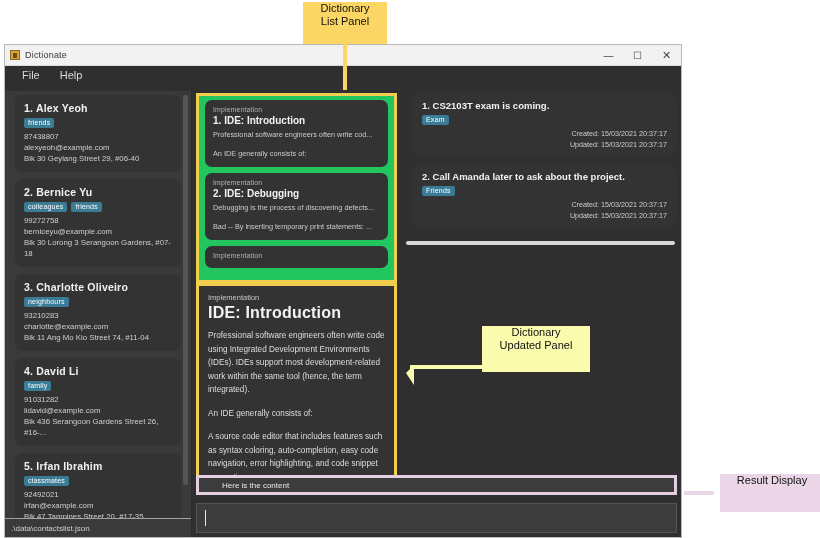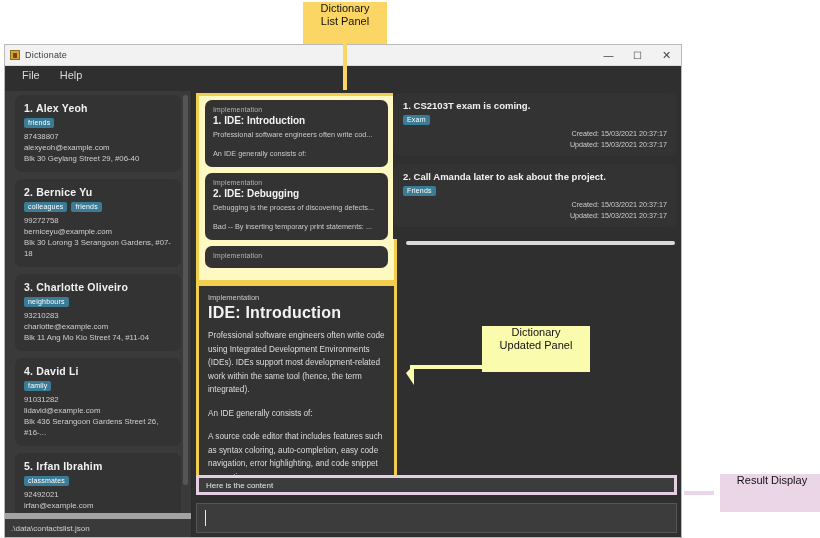--- a/index.html
+++ b/index.html
@@ -67,30 +67,30 @@
     background:#3a7c96;color:#ffffff;font-size:7px;padding:1px 4px 2px 4px;
     border-radius:2px;letter-spacing:.2px;
   }
   .contact-line{font-size:7.8px;color:#cfcfcf;line-height:11px;}
   #contacts-vscroll{
     position:absolute;right:3px;top:4px;width:5px;height:390px;background:#555555;
     border-radius:2px;
   }
   #status-bar{
     position:absolute;left:0;right:0;bottom:0;height:18px;background:#3a3a3a;
-    border-top:6px solid #a3a3a3;display:flex;align-items:center;padding-left:6px;
+    border-top:1px solid #a3a3a3;display:flex;align-items:center;padding-left:6px;
   }
   #status-bar span{font-size:8px;color:#d0d0d0;}
 
   
   #right-area{flex:1;position:relative;}
 
   #dict-list-panel{
     position:absolute;left:4px;top:2px;width:201px;height:190px;
-    border:3px solid #f2ce4e;box-sizing:border-box;background:#fef9c3;
+    border:3px solid #f2ce4e;box-sizing:border-box;background:#22c55e;
     padding:4px 6px;overflow:hidden;
   }
   .dict-card{
     background:#333333;border-radius:7px;padding:6px 8px 7px 8px;margin-bottom:6px;
   }
   .dict-cat{font-size:6.8px;color:#b5b5b5;margin-bottom:2px;letter-spacing:.2px;}
   .dict-title{font-size:10px;font-weight:bold;color:#f2f2f2;margin-bottom:3px;}
   .dict-snippet{font-size:7.3px;color:#cbcbcb;line-height:12px;}
   .dict-snippet.spaced{margin-top:7px;}
 
@@ -101,39 +101,39 @@
   }
   #dict-content-panel .dc-cat{font-size:7.5px;color:#c9c9c9;margin-bottom:2px;}
   #dict-content-panel .dc-title{
     font-size:16px;font-weight:bold;color:#f3f3f3;margin:1px 0 7px 0;letter-spacing:.2px;
   }
   #dict-content-panel .dc-para{
     font-size:8.2px;color:#dedede;line-height:13.5px;margin-bottom:10px;
   }
 
   #tasks-panel{
-    position:absolute;left:201px;top:2px;right:4px;height:146px;
+    position:absolute;left:220px;top:2px;right:4px;height:146px;
     background:#2f2f2f;overflow:hidden;
   }
   .task-card{
     background:#333333;border-radius:7px;padding:7px 10px 6px 10px;margin-bottom:8px;
   }
   .task-title{font-size:9.5px;font-weight:bold;color:#f1f1f1;margin-bottom:4px;}
   .task-meta{text-align:right;font-size:7.2px;color:#cfcfcf;line-height:11px;}
   #tasks-hscroll{
     position:absolute;left:214px;top:150px;right:6px;height:4px;background:#d9d9d9;
     border-radius:2px;
   }
 
   #result-display{
     position:absolute;left:4px;bottom:42px;right:4px;height:20px;
     border:3px solid #e3cfe1;box-sizing:border-box;background:#3c3c3c;
     display:flex;align-items:center;padding-left:7px;
   }
-  #result-display span{font-size:8px;color:#e6e6e6;}
+  #result-display span{font-size:8px;color:#e6e6e6;margin-left:16px;}
   #command-box{
     position:absolute;left:4px;bottom:4px;right:4px;height:30px;
     background:#3c3c3c;border:1px solid #555;box-sizing:border-box;
     display:flex;align-items:center;padding-left:8px;
   }
   #command-caret{width:1px;height:16px;background:#e8e8e8;}
 
   
   .callout{
     position:absolute;box-sizing:border-box;display:flex;align-items:flex-start;

